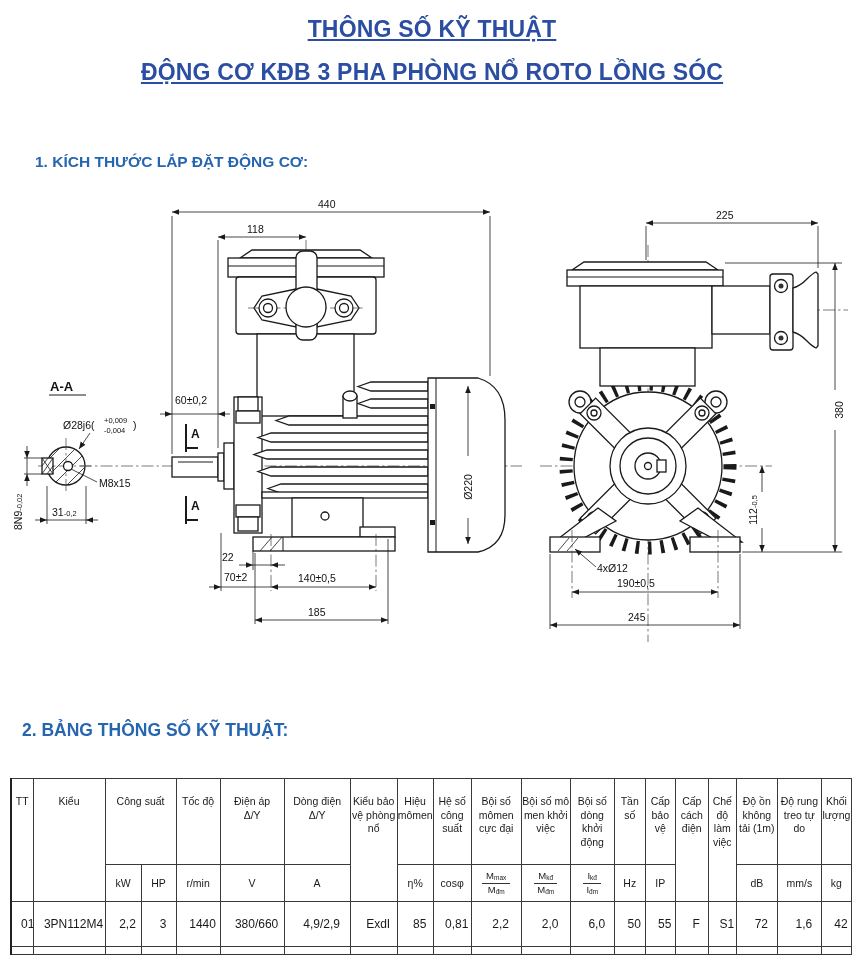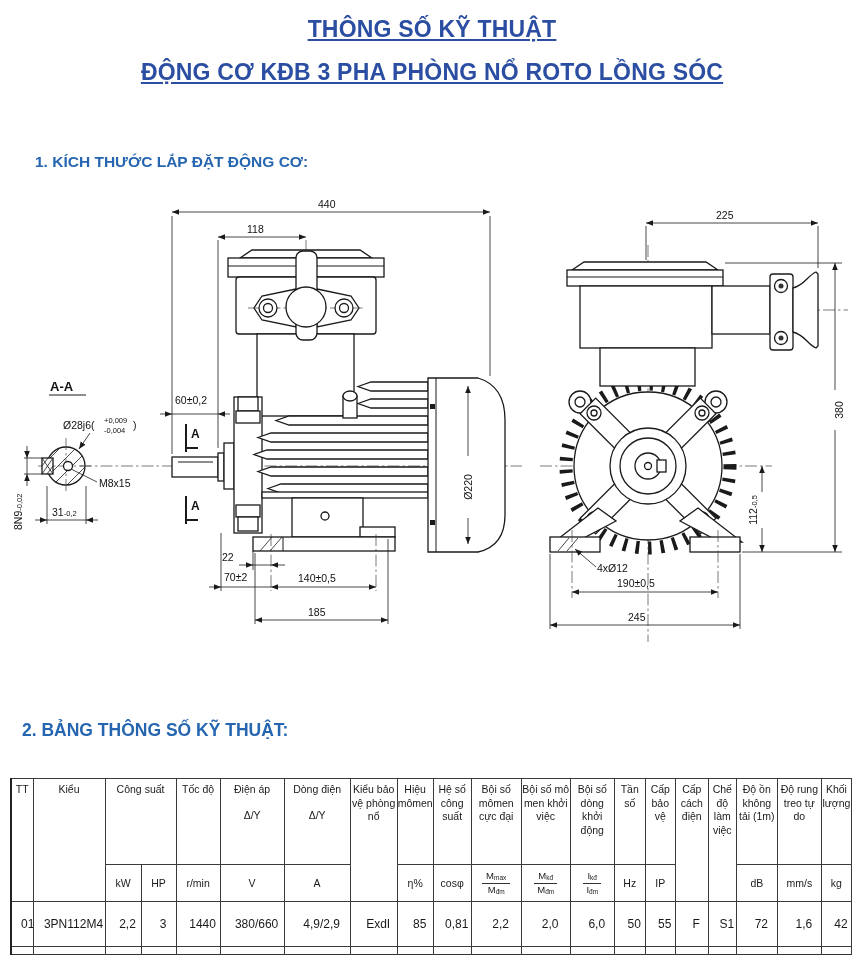--- a/index.html
+++ b/index.html
@@ -22,26 +22,26 @@
   .dts{font-size:7.5px;fill:#111;}
   .aa{font-size:13px;font-weight:bold;fill:#111;}
   .amk{font-size:12px;font-weight:bold;fill:#111;}
   .ribring{fill:none;stroke:#1a1a1a;stroke-width:13;stroke-dasharray:3.5 9;}
   
   .spec-table{position:absolute;left:10px;top:778px;width:842px;
       border-collapse:collapse;table-layout:fixed;border:1px solid #333;
       border-left:2.5px solid #222;}
   .spec-table th,.spec-table td{border:1px solid #3a3a3a;font-weight:normal;
       text-align:center;padding:1px 0;overflow:hidden;}
-  .spec-table th{font-size:10.5px;line-height:1.3;vertical-align:top;padding-top:4px;}
+  .spec-table th{font-size:10.5px;line-height:1.3;vertical-align:top;padding-top:16px;}
   .spec-table tr.units td{font-size:10.5px;vertical-align:middle;height:34px;}
   .spec-table tr.hrow{height:86px;}
   .spec-table tr.data td{font-size:12px;height:42px;vertical-align:middle;padding-left:9px;}
   .spec-table tr.sliver td{height:5px;border-bottom:none;}
-  .dy{margin-top:12px;}
+  .dy{}
   .frac{display:inline-block;line-height:1.1;font-size:9.5px;}
   .fnum{display:block;border-bottom:1px solid #333;padding:0 4px 1px;}
   .fden{display:block;padding-top:1px;}
   .ss{font-size:6.5px;vertical-align:-1px;}
 </style>
 </head>
 <body>
 
 <div class="title t1">THÔNG SỐ KỸ THUẬT</div>
 <div class="title t2">ĐỘNG CƠ KĐB 3 PHA PHÒNG NỔ ROTO LỒNG SÓC</div>

